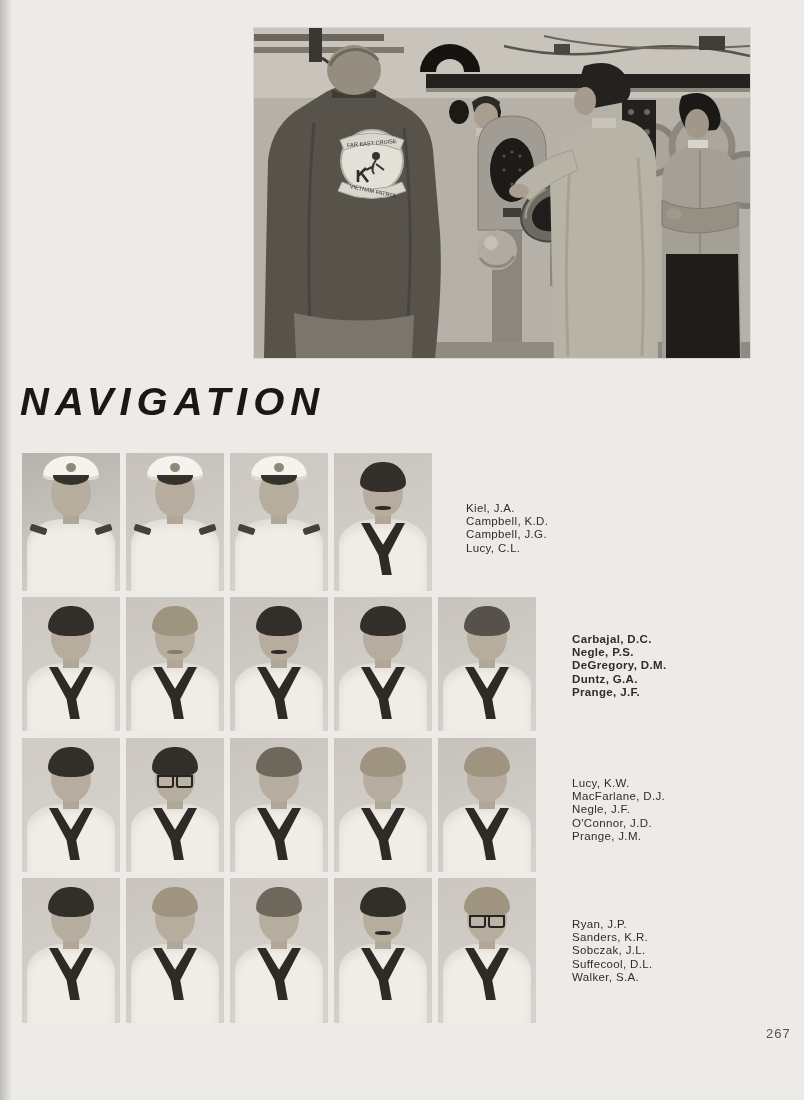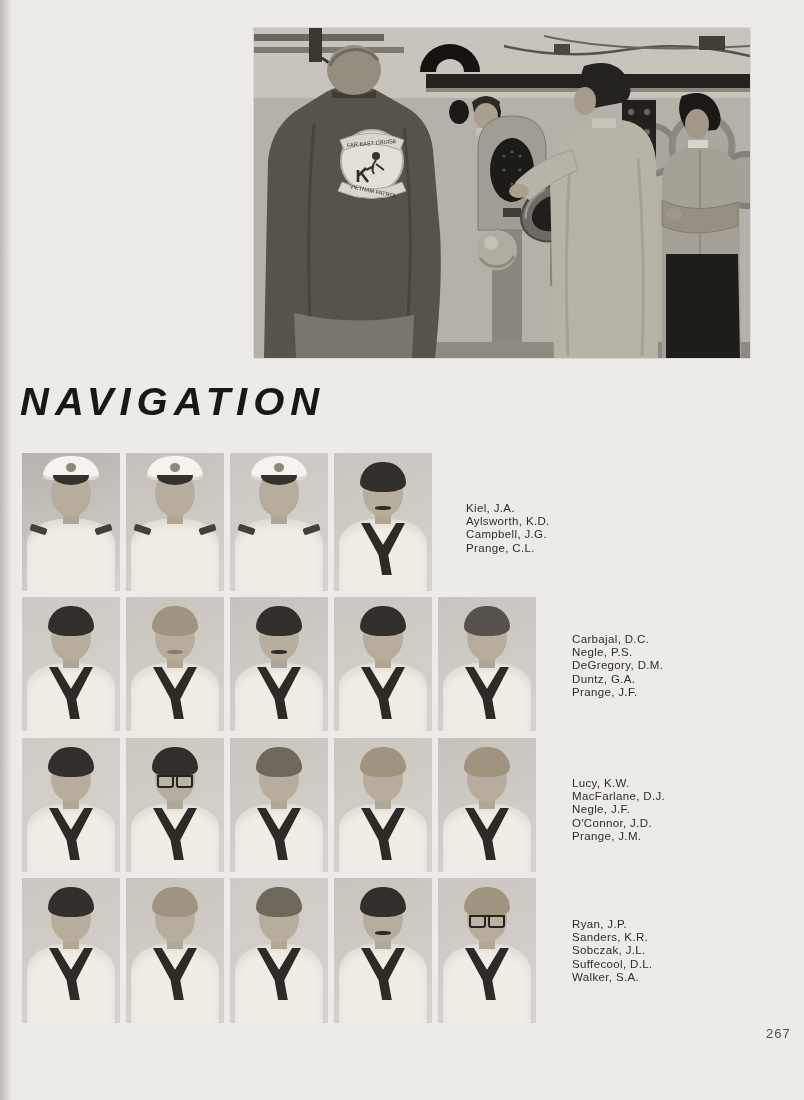--- a/index.html
+++ b/index.html
@@ -52,21 +52,21 @@
   .glasses .p-glasses{display:block;}
   .mustache .p-mustache{display:block;}
   .hair-dark .p-hair{background:#322f2a;}
   .hair-brown .p-hair{background:#56514a;}
   .hair-lightbrown .p-hair{background:#6e675c;}
   .hair-blond .p-hair{background:#9e9480;}
   .hair-blond .p-mustache{background:#877d67;}
   
   .names{position:absolute;color:#2f2d2a;font-size:11.5px;line-height:13.2px;letter-spacing:.35px;}
   .names-r0{left:466px;top:502px;}
-  .names-r1{left:572px;top:633px;}
+  .names-r1{left:572px;top:633px;font-weight:bold;}
   .names-r2{left:572px;top:777px;}
   .names-r3{left:572px;top:918px;}
   
   .page-number{position:absolute;left:766px;top:1026px;font-size:13px;letter-spacing:1px;color:#55524e;}
 </style>
 </head>
 <body>
 
 <div class="page">
   <div class="binding-edge"></div>
@@ -328,23 +328,23 @@
         <div class="p-neck"></div>
         <div class="p-head"></div>
         <div class="p-hair"></div>
         <div class="p-scarf"></div>
         <div class="p-glasses"></div>
       </div>
     </div>
 
   <div class="names names-r0">
       <div>Kiel, J.A.</div>
-      <div>Aylsworth, K.D.</div>
+      <div>Campbell, K.D.</div>
       <div>Campbell, J.G.</div>
-      <div>Prange, C.L.</div>
+      <div>Lucy, C.L.</div>
     </div>
   <div class="names names-r1">
       <div>Carbajal, D.C.</div>
       <div>Negle, P.S.</div>
       <div>DeGregory, D.M.</div>
       <div>Duntz, G.A.</div>
       <div>Prange, J.F.</div>
     </div>
   <div class="names names-r3">
       <div>Ryan, J.P.</div>

